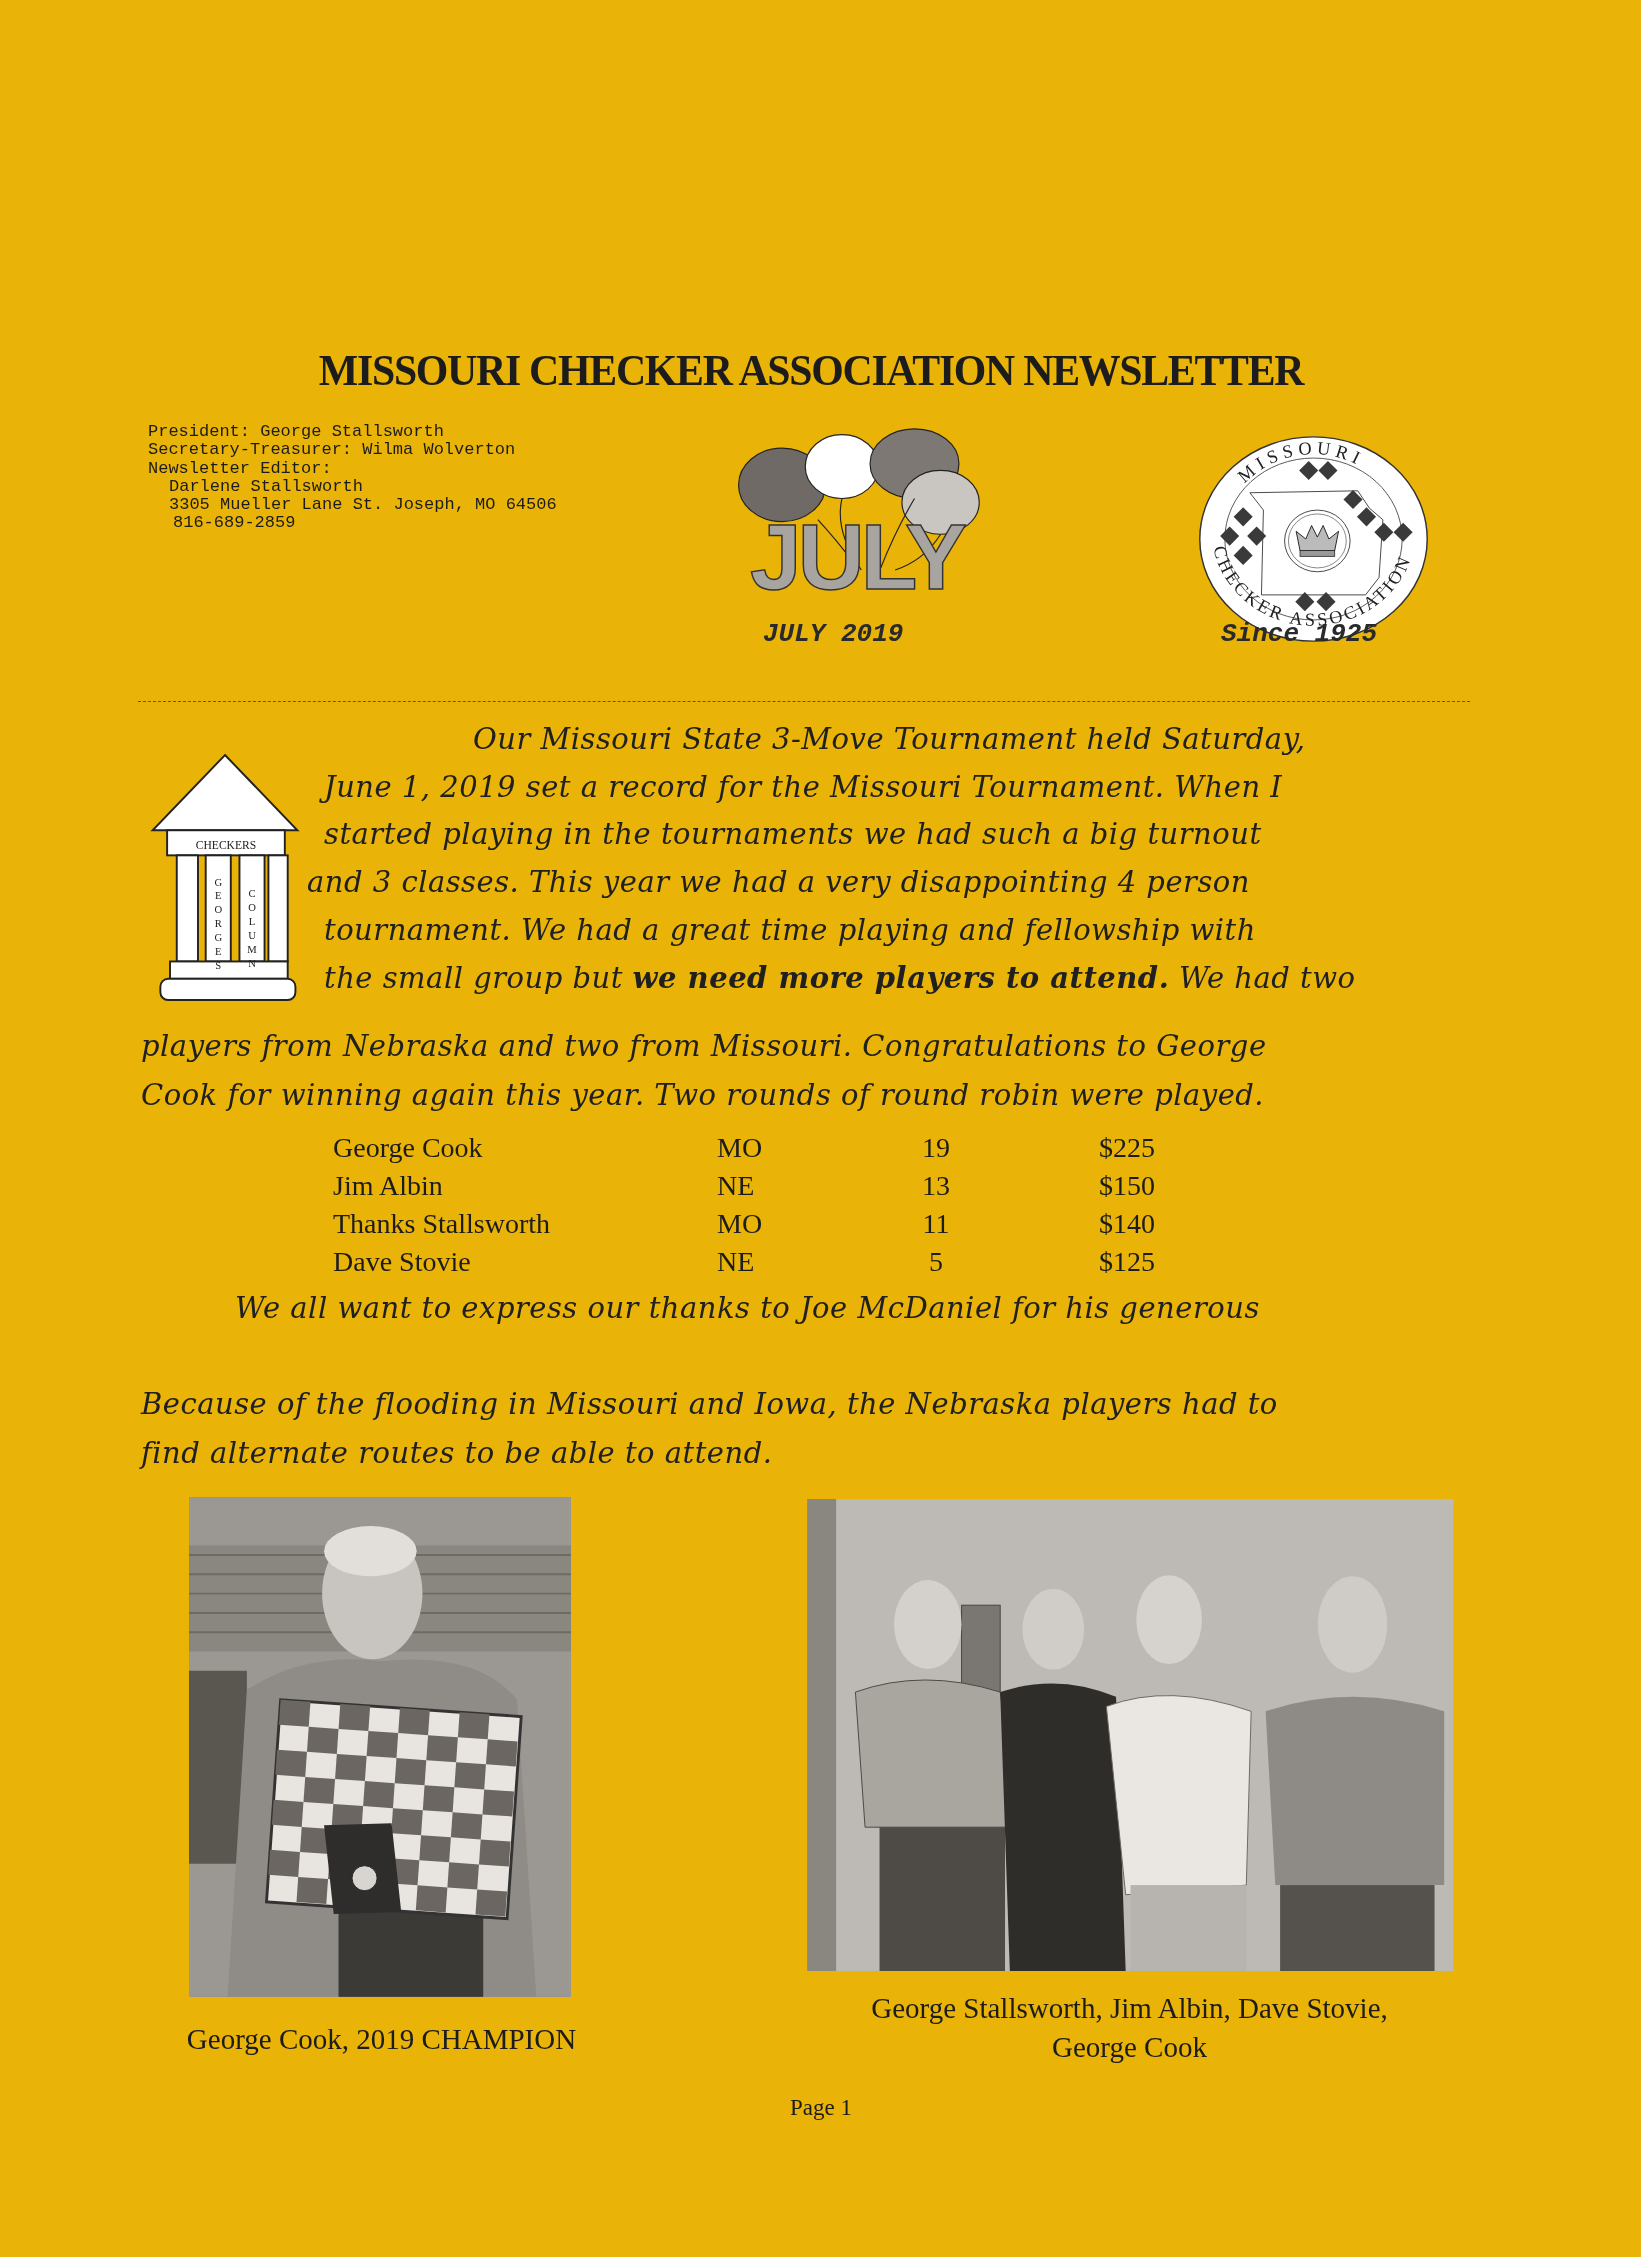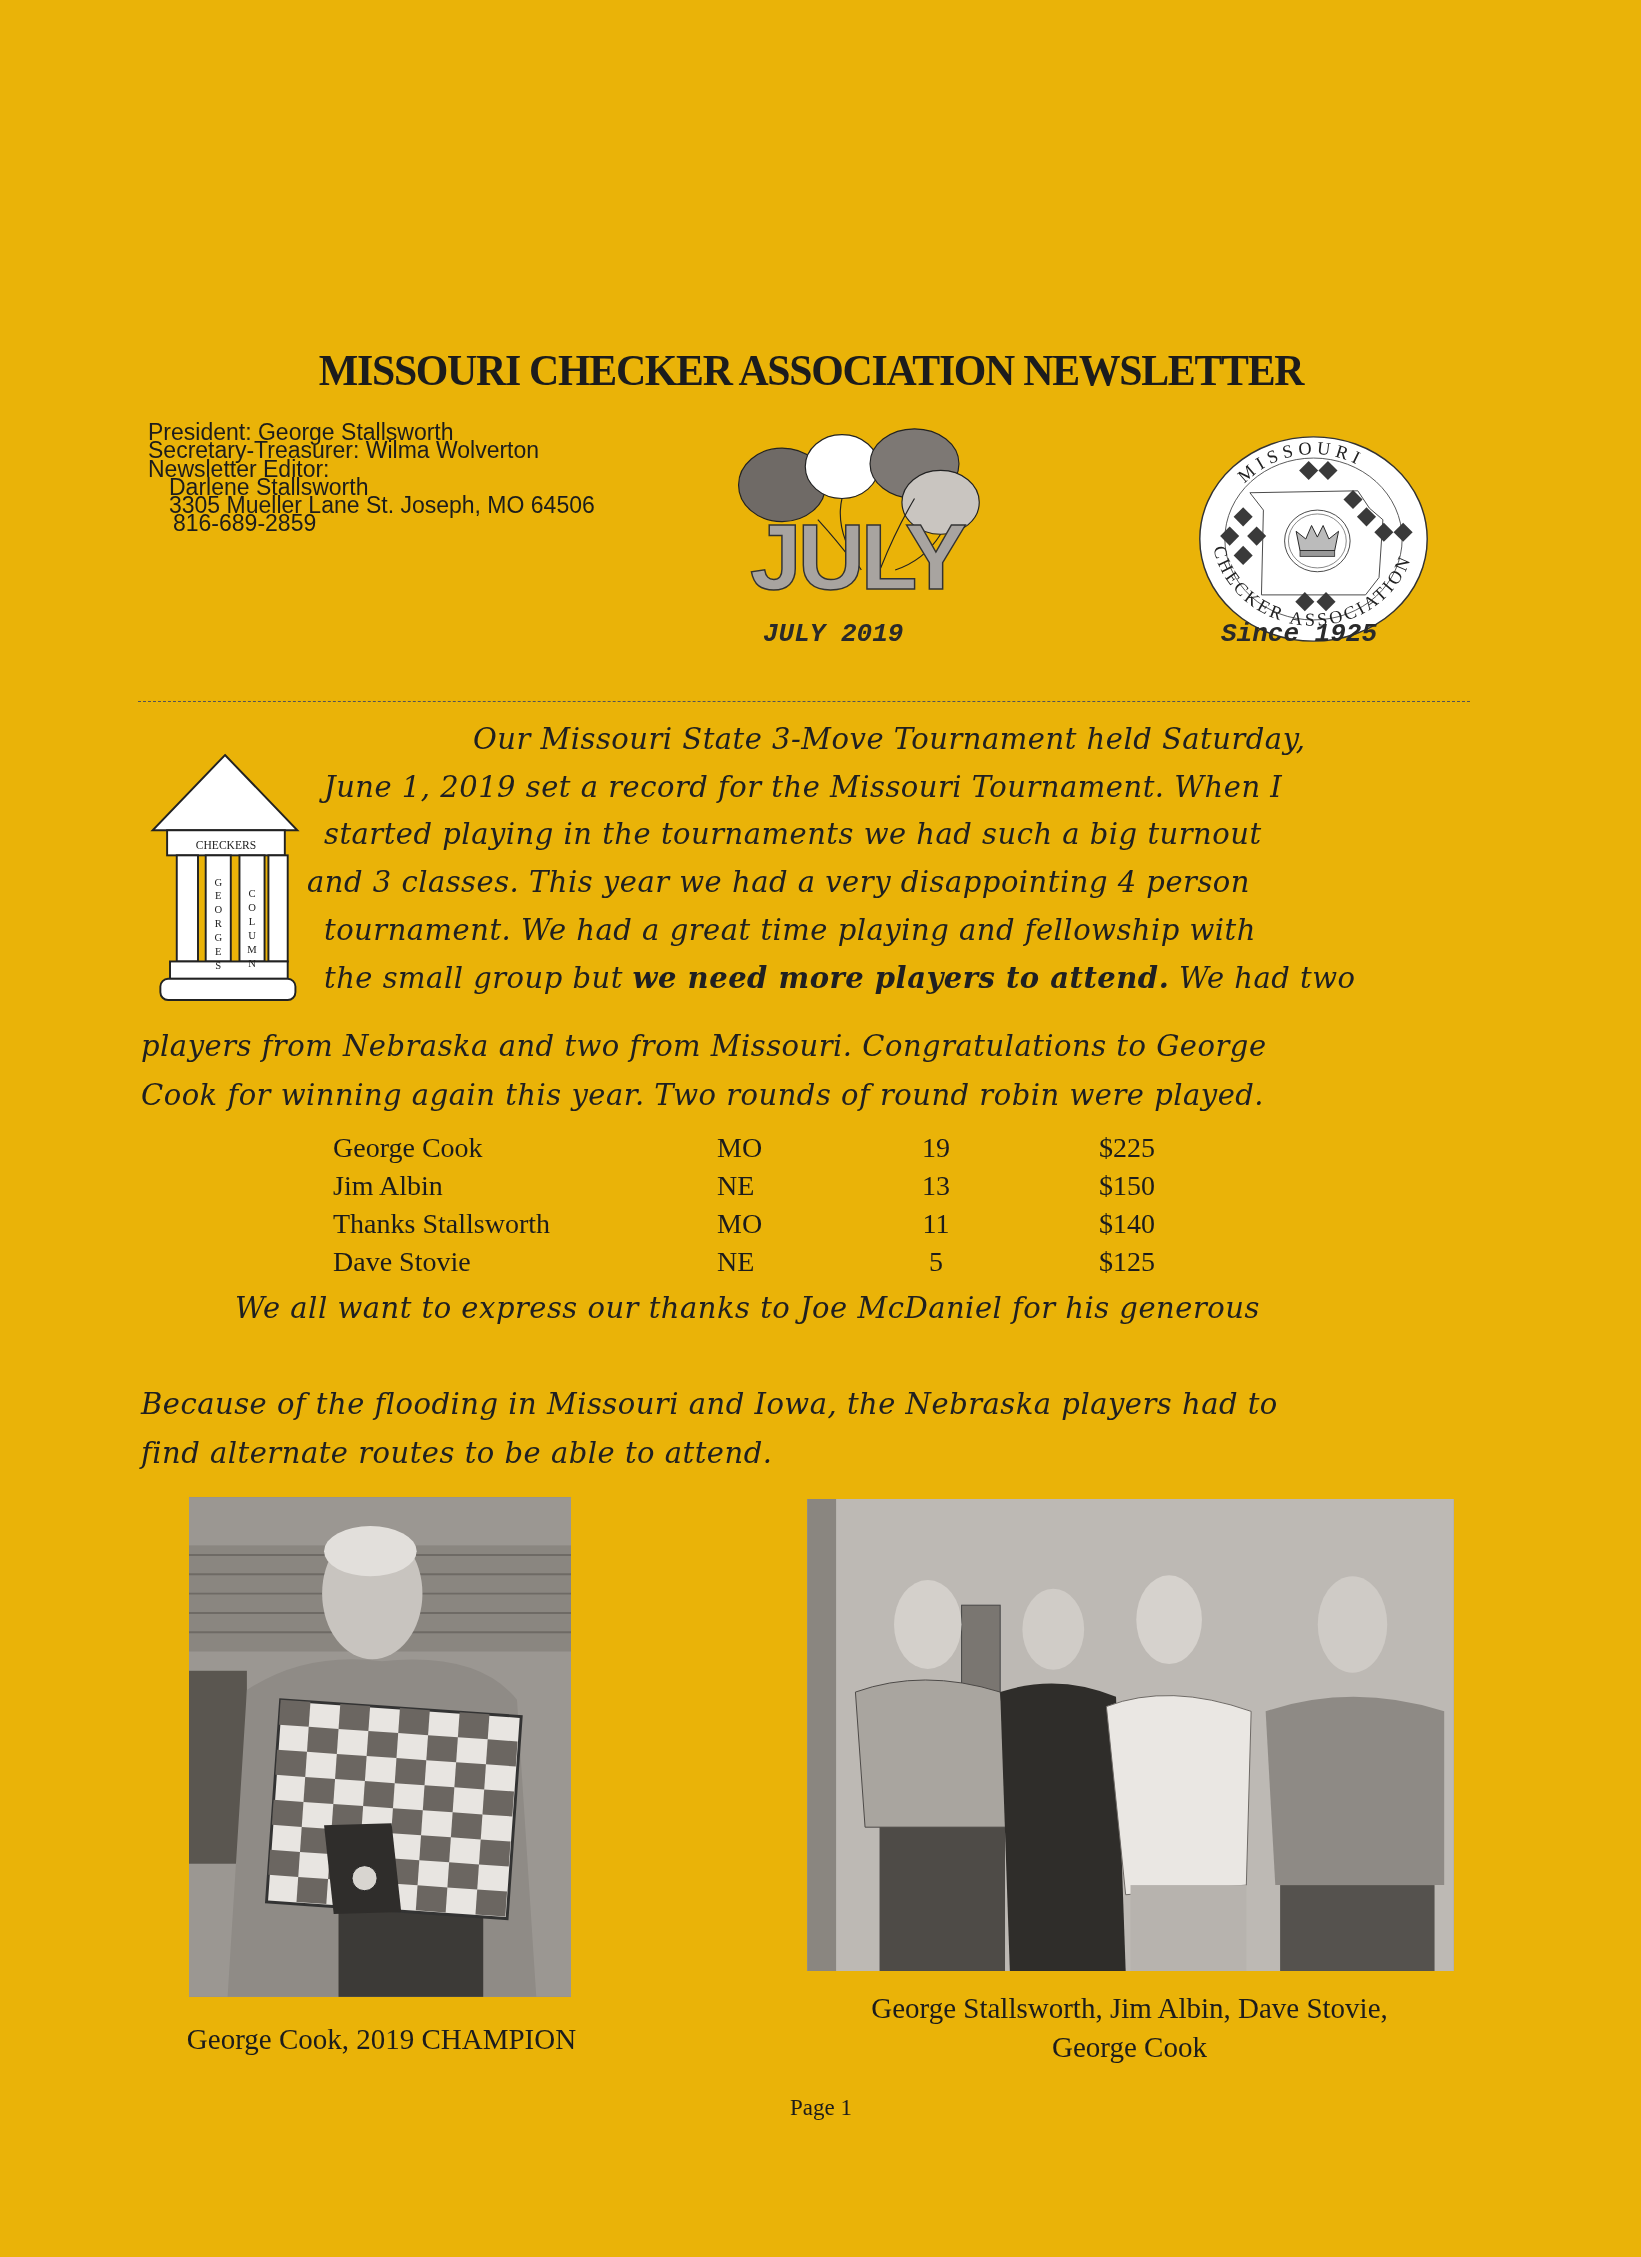--- a/index.html
+++ b/index.html
@@ -6,21 +6,21 @@
   body { width: 1641px; height: 2257px; position: relative; overflow: hidden; color: #1a1a1a; }
   .page { position: absolute; left: 0; top: 0; width: 1641px; height: 2257px; background: #eab308; }
 
   .title {
     position: absolute; left: 135px; top: 344px; width: 1352px; text-align: center;
     font-family: "Liberation Serif", serif; font-weight: bold; font-size: 45px;
     letter-spacing: -1.4px; transform: scaleX(0.93); transform-origin: center; color: #1c1c1c;
   }
   .officers {
     position: absolute; left: 148px; top: 423px;
-    font-family: Liberation Sans, sans-serif; font-size: 23px; line-height: 18.3px; color: #1c1c1c;
+    font-family: Liberation Mono, monospace; font-size: 17px; line-height: 18.3px; color: #1c1c1c;
   }
   .officers .indent { padding-left: 21px; }
   .officers .indent2 { padding-left: 25px; }
 
   .july-art { position: absolute; left: 726px; top: 425px; width: 261px; height: 174px; }
   .logo-art { position: absolute; left: 1194px; top: 433px; width: 239px; height: 212px; }
 
   .issue-date, .since {
     position: absolute; top: 619px; font-family: "Liberation Mono", monospace;
     font-weight: bold; font-size: 26px; color: #2a2a2a; font-style: italic;

